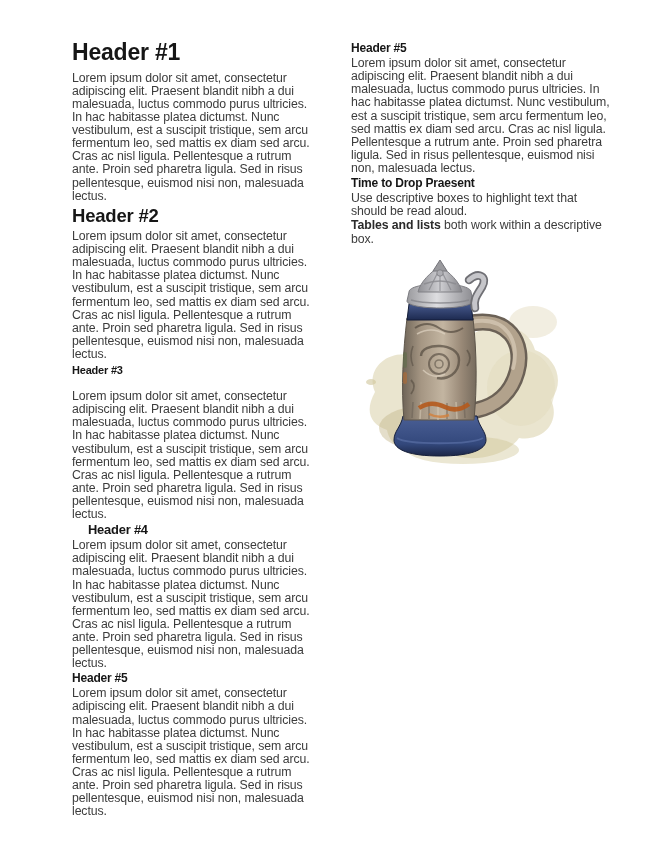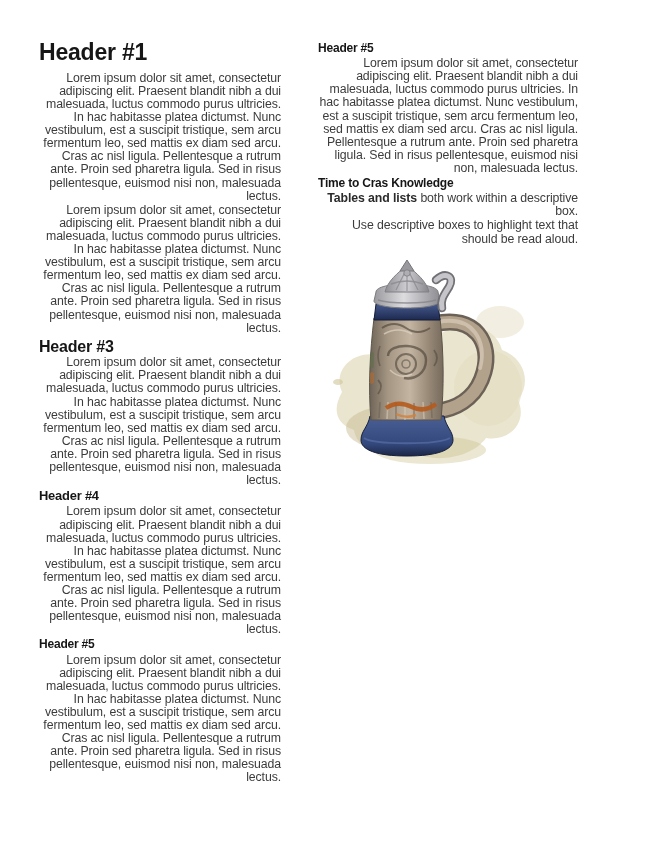--- a/index.html
+++ b/index.html
@@ -1,50 +1,51 @@
 <!DOCTYPE html>
 <html><head>
 <meta charset="utf-8">
 <style>
   html,body { margin:0; padding:0; background:#ffffff; }
   .page {
     position:relative; width:652px; height:844px; background:#ffffff;
     font-family:"Liberation Sans","DejaVu Sans",sans-serif; overflow:hidden;
   }
-  .columns { position:absolute; top:40px; left:39px; display:flex; gap:21px; }
+  .columns { position:absolute; top:40px; left:72px; display:flex; gap:21px; }
   .column { display:block; }
   .col-left  { width:258px; }
   .col-right { width:276px; }
 
   .body-text {
     margin:0 16px 1px 0; font-size:12.3px; line-height:13.1px;
-    color:#3c3c3c; letter-spacing:-0.1px;text-align:right;
+    color:#3c3c3c; letter-spacing:-0.1px;
   }
   h1,h2,h3,h4,h5 { color:#161616; font-weight:700; letter-spacing:-0.2px; }
   h1 { font-size:23px;   line-height:1.08; margin:0 0 7px 0; }
   h2 { font-size:18.5px; line-height:1.10; margin:3px 0 4px 0; }
-  h3 { font-size:16px; line-height:1.10; margin:3px 0 1px 0; }
-  h4 { font-size:12.9px; line-height:1.10; margin:2px 0 2px 0; }
+  h3 { font-size:11px; line-height:1.10; margin:3px 0 14px 0; }
+  h4 { font-size:12.9px; line-height:1.10; margin:2px 0 2px 16px; }
   h5 { font-size:12px; line-height:1.10; margin:2px 0 2px 0; }
   .inline-bold { font-weight:700; color:#2b2b2b; }
 
   figure.stein { margin:14px 0 0 12px; width:205px; height:215px; }
 </style>
 </head>
 <body>
 
 <div class="page">
   <div class="columns">
 
     <div class="column col-left">
       <section>
         <h1>Header #1</h1>
         <p class="body-text">Lorem ipsum dolor sit amet, consectetur adipiscing elit. Praesent blandit nibh a dui malesuada, luctus commodo purus ultricies. In hac habitasse platea dictumst. Nunc vestibulum, est a suscipit tristique, sem arcu fermentum leo, sed mattis ex diam sed arcu. Cras ac nisl ligula. Pellentesque a rutrum ante. Proin sed pharetra ligula. Sed in risus pellentesque, euismod nisi non, malesuada lectus.</p>
       </section>
       <section>
+        <h2>Header #2</h2>
         <p class="body-text">Lorem ipsum dolor sit amet, consectetur adipiscing elit. Praesent blandit nibh a dui malesuada, luctus commodo purus ultricies. In hac habitasse platea dictumst. Nunc vestibulum, est a suscipit tristique, sem arcu fermentum leo, sed mattis ex diam sed arcu. Cras ac nisl ligula. Pellentesque a rutrum ante. Proin sed pharetra ligula. Sed in risus pellentesque, euismod nisi non, malesuada lectus.</p>
       </section>
       <section>
         <h3>Header #3</h3>
         <p class="body-text">Lorem ipsum dolor sit amet, consectetur adipiscing elit. Praesent blandit nibh a dui malesuada, luctus commodo purus ultricies. In hac habitasse platea dictumst. Nunc vestibulum, est a suscipit tristique, sem arcu fermentum leo, sed mattis ex diam sed arcu. Cras ac nisl ligula. Pellentesque a rutrum ante. Proin sed pharetra ligula. Sed in risus pellentesque, euismod nisi non, malesuada lectus.</p>
       </section>
       <section>
         <h4>Header #4</h4>
         <p class="body-text">Lorem ipsum dolor sit amet, consectetur adipiscing elit. Praesent blandit nibh a dui malesuada, luctus commodo purus ultricies. In hac habitasse platea dictumst. Nunc vestibulum, est a suscipit tristique, sem arcu fermentum leo, sed mattis ex diam sed arcu. Cras ac nisl ligula. Pellentesque a rutrum ante. Proin sed pharetra ligula. Sed in risus pellentesque, euismod nisi non, malesuada lectus.</p>
       </section>
@@ -57,23 +58,23 @@
     <div class="column col-right">
       <section>
         <h5>Header #5</h5>
         <p class="body-text">Lorem ipsum dolor sit amet, consectetur adipiscing elit. Praesent blandit nibh a dui malesuada, luctus commodo purus ultricies. In hac habitasse platea dictumst. Nunc vestibulum, est a suscipit tristique, sem arcu fermentum leo, sed mattis ex diam sed arcu. Cras ac nisl ligula. Pellentesque a rutrum ante. Proin sed pharetra ligula. Sed in risus pellentesque, euismod nisi non, malesuada lectus.</p>
       </section>
 
       <section>
       </section>
 
       <section>
-        <h5>Time to Cras Knowledge</h5>
+        <h5>Time to Drop Praesent</h5>
+        <p class="body-text">Use descriptive boxes to highlight text that should be read aloud.</p>
         <p class="body-text"><span class="inline-bold">Tables and lists</span><span> both work within a descriptive box.</span></p>
-        <p class="body-text">Use descriptive boxes to highlight text that should be read aloud.</p>
       </section>
 
       <figure class="stein">
         <svg width="205" height="215" viewBox="0 0 205 215" xmlns="http://www.w3.org/2000/svg">
           <defs>
             <linearGradient id="bodyGrad" x1="0" y1="0" x2="1" y2="0">
               <stop offset="0" stop-color="#6e6457"></stop>
               <stop offset="0.25" stop-color="#a59683"></stop>
               <stop offset="0.55" stop-color="#c3b5a1"></stop>
               <stop offset="0.8" stop-color="#998977"></stop>

